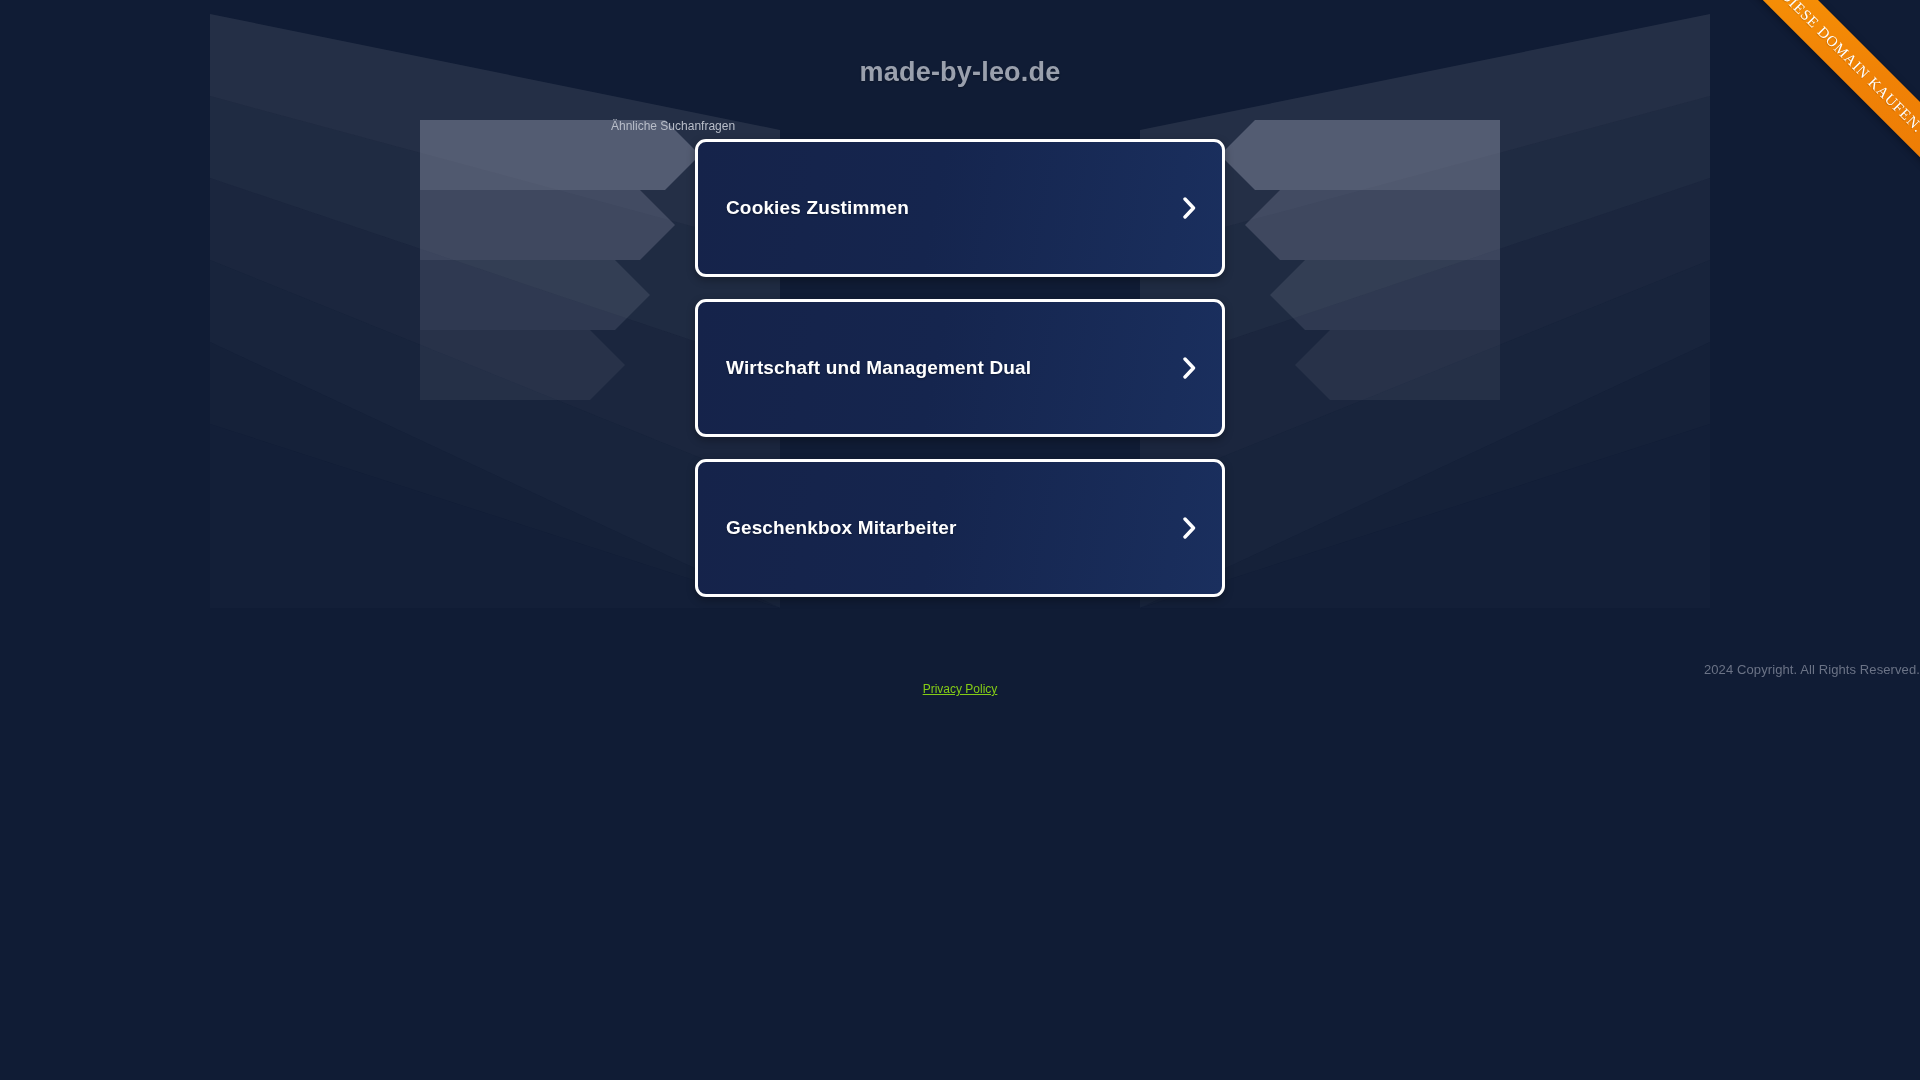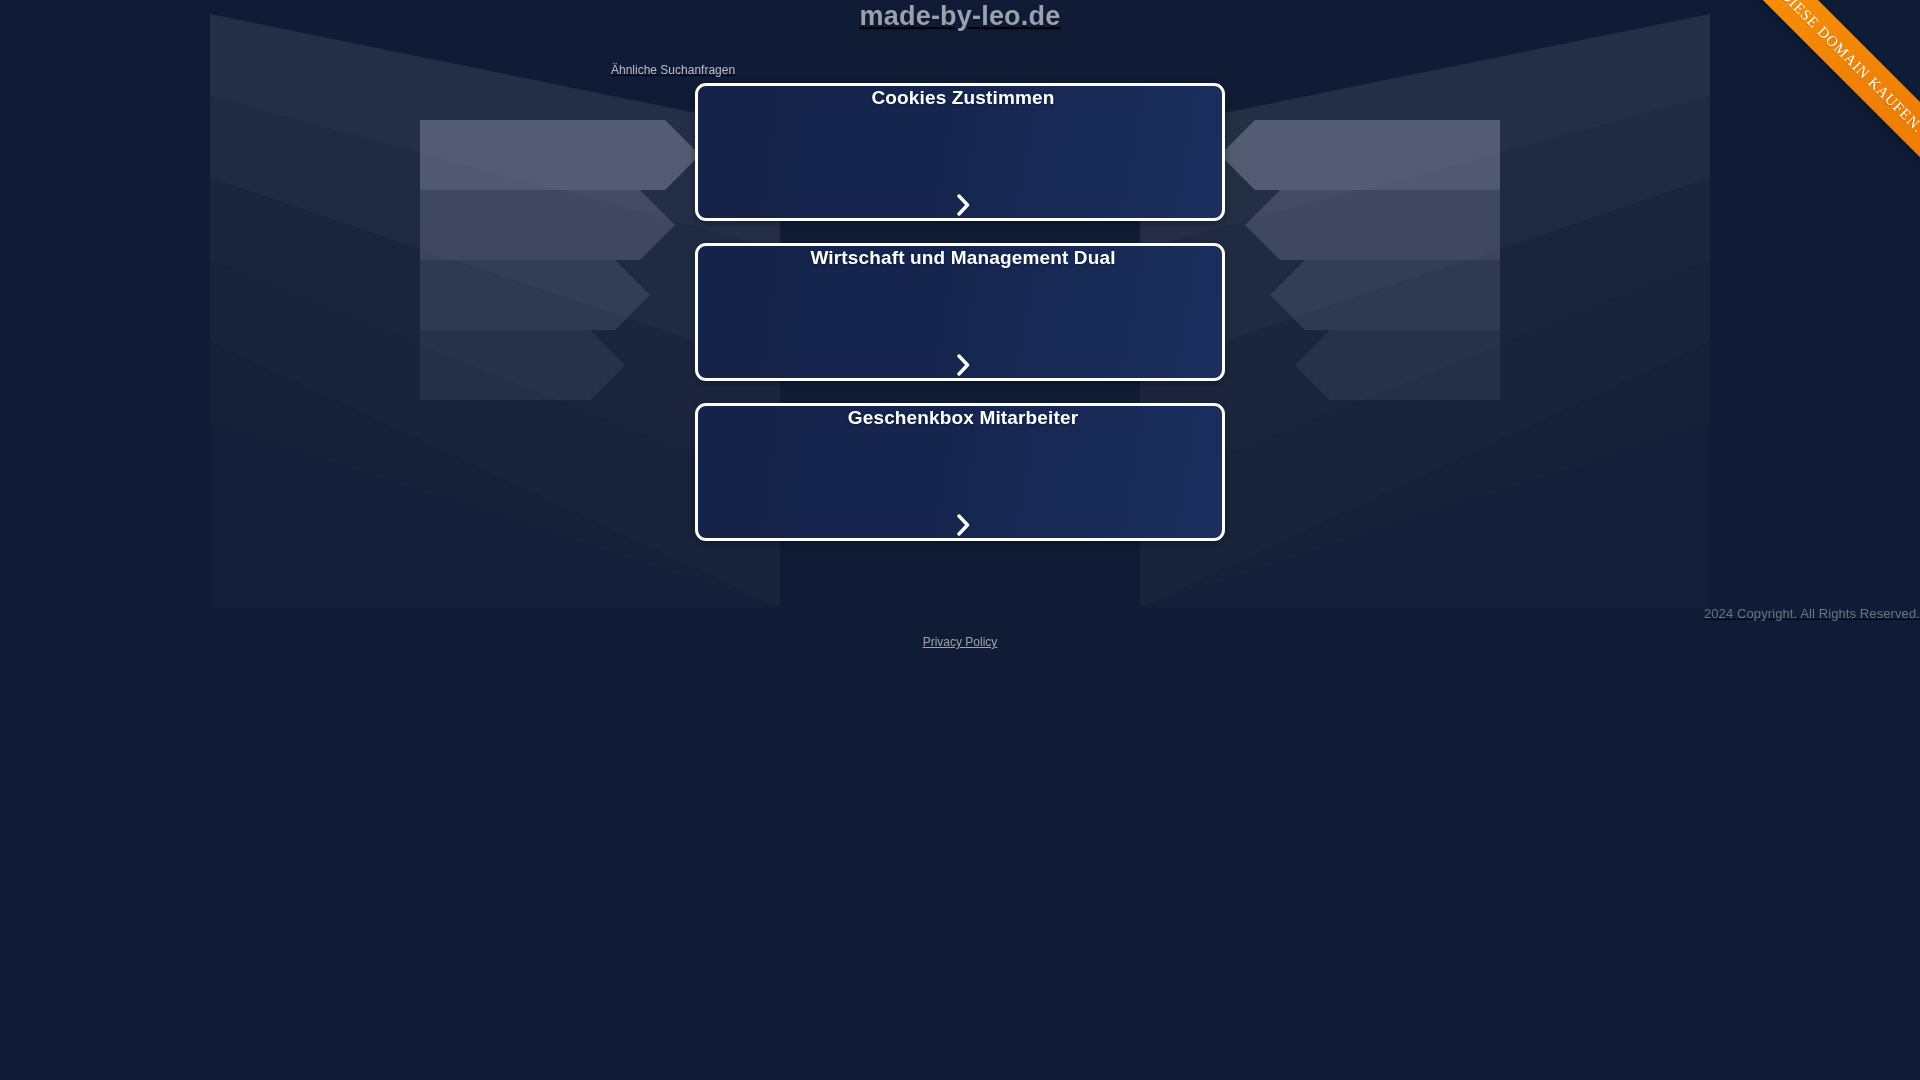--- a/index.html
+++ b/index.html
@@ -59,21 +59,21 @@
     font-family:"Liberation Serif", serif;
     white-space:nowrap;
     text-shadow:0 1px 1px rgba(0,0,0,.18);
   }
 
   
   #page {
     position:relative;
     z-index:10;
     width:1920px;
-    text-decoration:underline;
+    padding-top:56px;
   }
 
   #domain-title {
     text-align:center;
     color:#9aa0ad;
     font-size:27px;
     font-weight:bold;
     letter-spacing:.2px;
     line-height:1.2;
     margin-bottom:31px;
@@ -110,21 +110,20 @@
   }
   .result-card:last-child { margin-bottom:0; }
 
   .result-card .card-inner {
     position:absolute;
     top:0; left:0; right:0; bottom:0;
     display:flex;
     align-items:center;
     justify-content:space-between;
     padding:0 22px 0 28px;
-    flex-direction:column;
   }
 
   .result-card .card-label {
     color:#ffffff;
     font-size:19px;
     font-weight:bold;
     letter-spacing:.15px;
     line-height:1.25;
     text-shadow:0 1px 2px rgba(0,0,0,.35);
   }
@@ -147,22 +146,22 @@
   #copyright {
     color:#6b7governor;
     color:#6b7386;
     font-size:13px;
     line-height:1.4;
     letter-spacing:.1px;
     text-align:right;
   }
   #privacy-policy {
     display:inline-block;
-    margin-top:11px;
-    color:#a3a3a3;
+    margin-top:2px;
+    color:#84cc16;
     font-size:12px;
     line-height:1.4;
     text-decoration:underline;
     cursor:pointer;
   }
 </style>
 </head>
 <body>
 
 <div id="bg-pattern">

